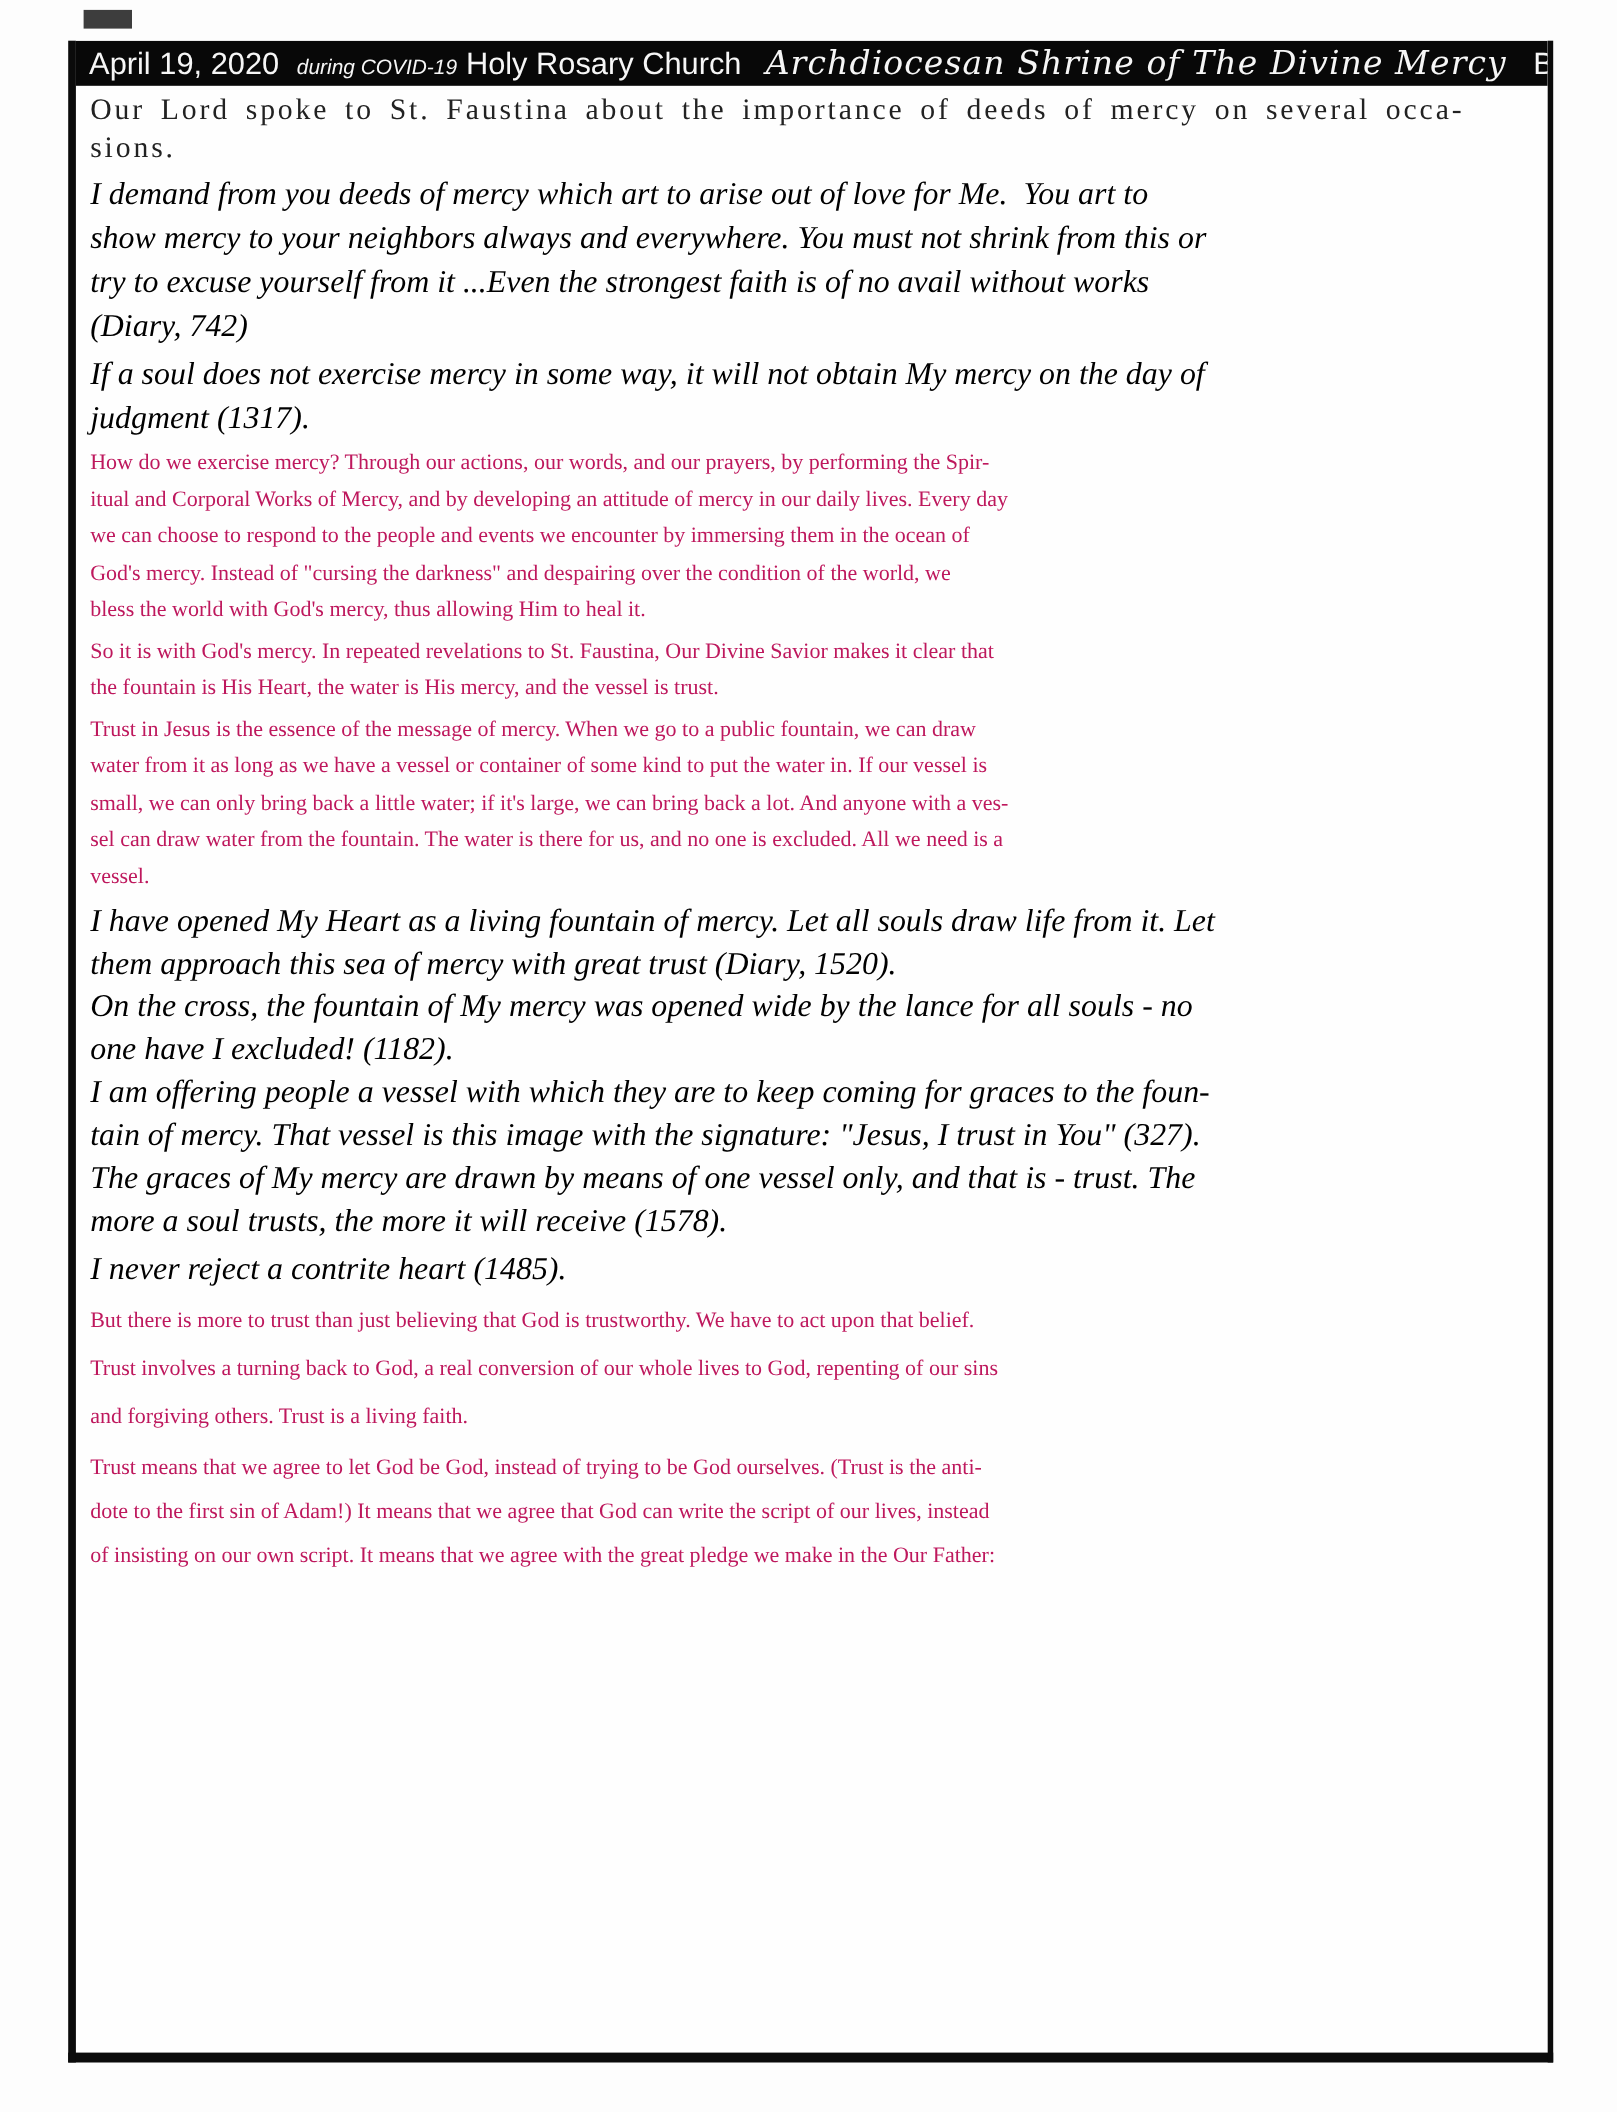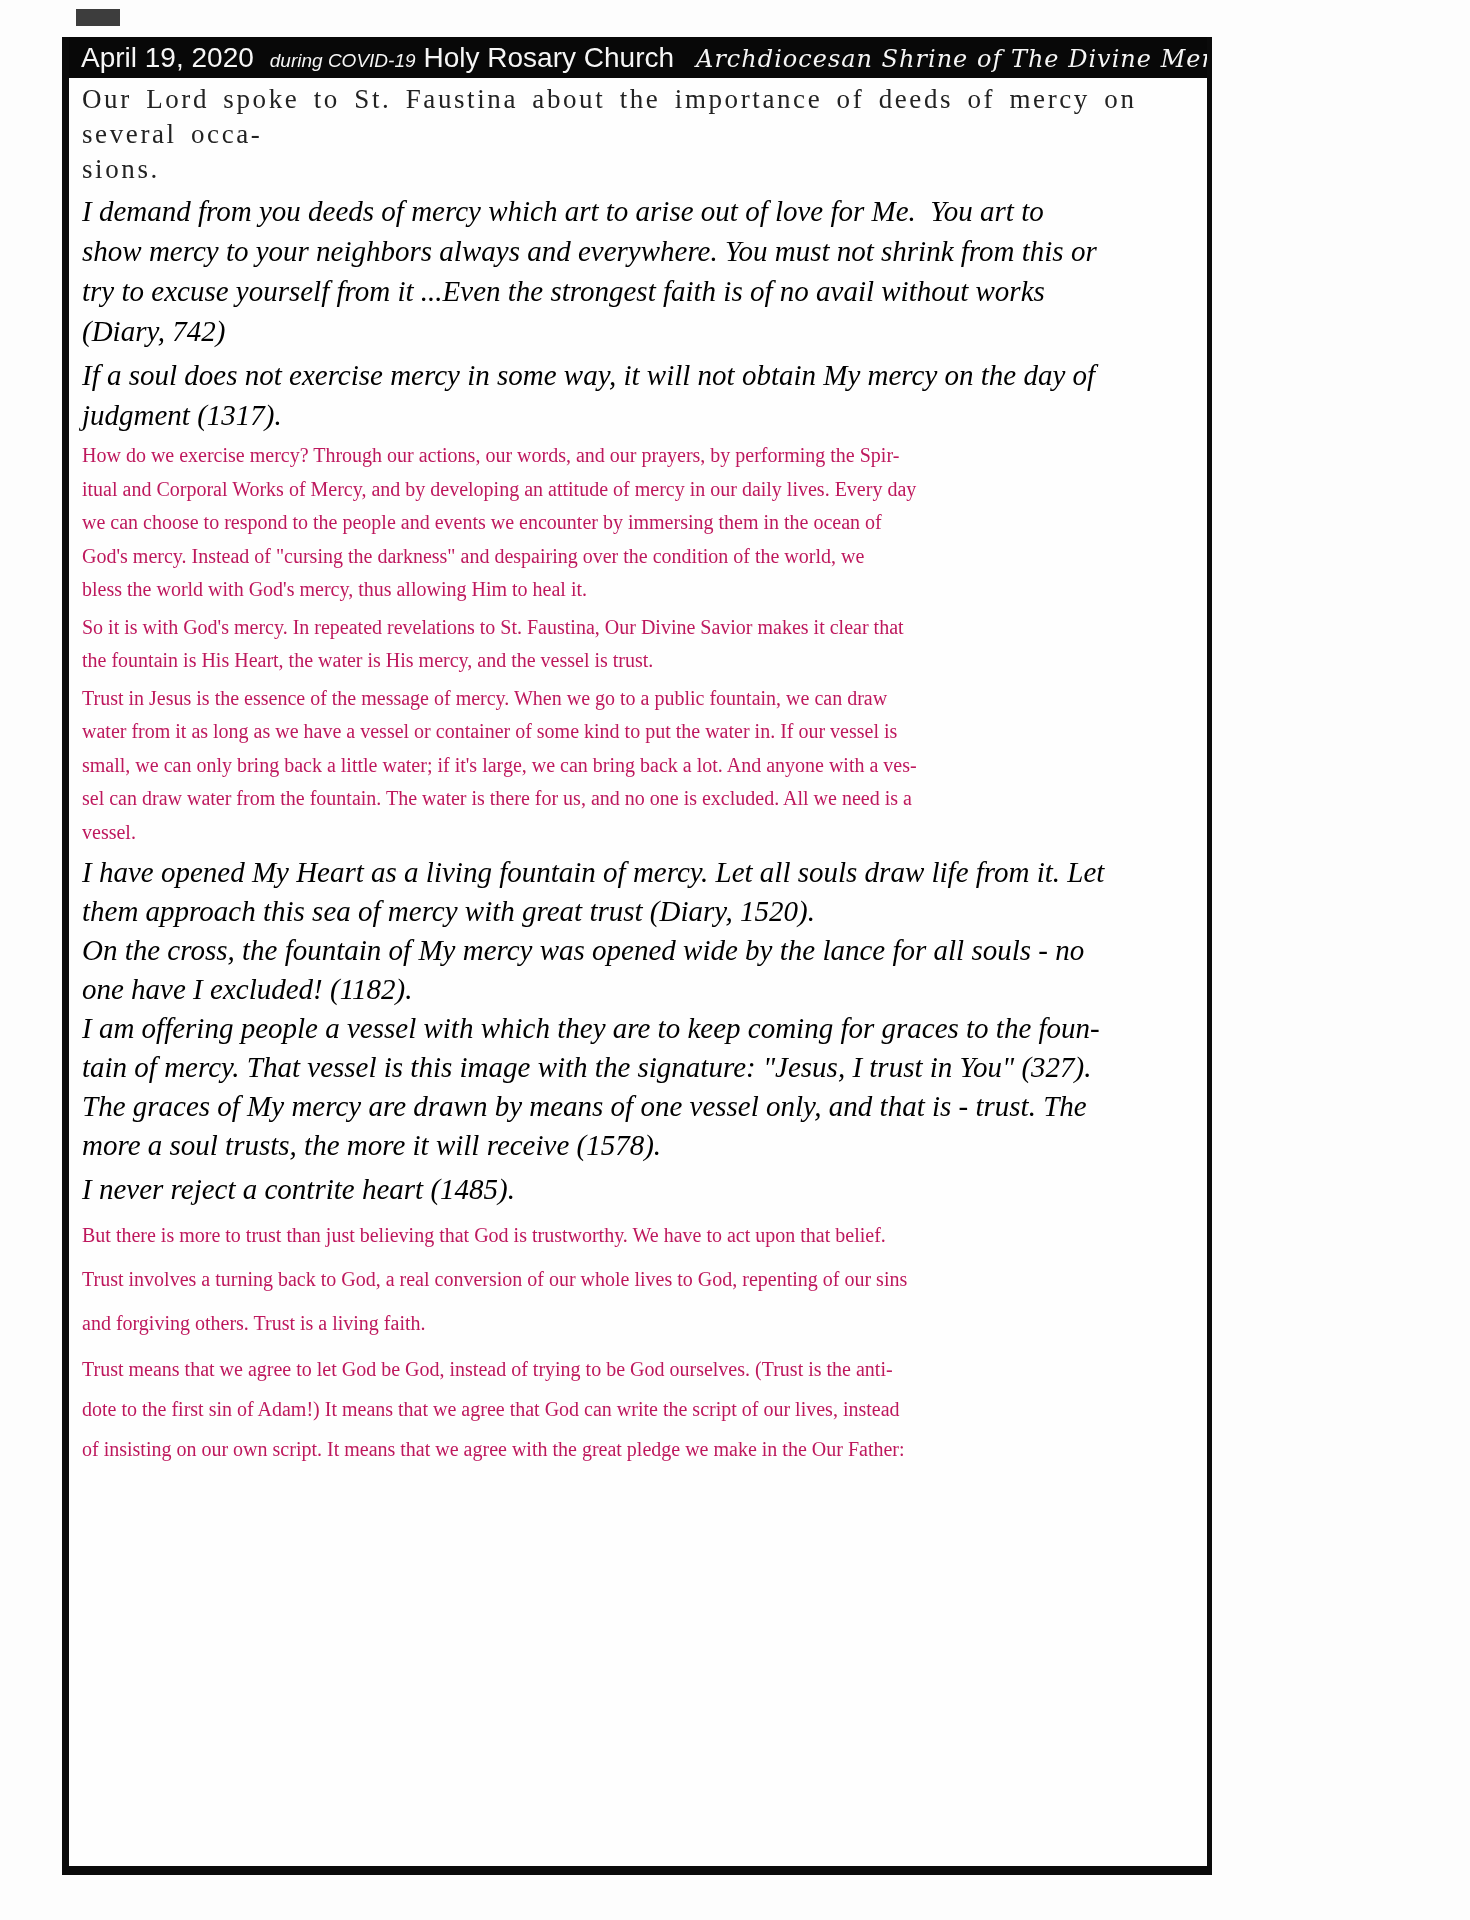--- a/index.html
+++ b/index.html
@@ -10,21 +10,21 @@
     font-family:"Liberation Serif", serif;
     color:#1e1e1e;
     overflow:hidden;
   }
   .corner-mark{
     position:absolute;left:76px;top:9px;width:44px;height:17px;
     background:#1b1b1b;opacity:.85;
   }
   .frame{
     position:absolute;left:62px;top:37px;
-    width:1150px;height:1838px;
+    width:1350px;height:1838px;
     box-sizing:border-box;
     border-left:7px solid #0b0b0b;
     border-right:5px solid #0b0b0b;
     border-bottom:9px solid #0b0b0b;
     overflow:hidden;
     background:#fefefe;
   }
   .header-bar{
     height:41px;
     background:#080808;
@@ -36,21 +36,21 @@
     white-space:nowrap;
     overflow:hidden;
     line-height:41px;
   }
   .h-date{font-size:28px;}
   .h-covid{font-size:19px;font-style:italic;margin-left:16px;}
   .h-church{font-size:28px;margin-left:8px;}
   .h-shrine{
     font-family:"DejaVu Serif", serif;
     font-style:italic;
-    font-size:24px;
+    font-size:30px;
     margin-left:22px;
     letter-spacing:1px;
   }
   .h-loc{font-size:28px;margin-left:24px;}
   .pagebody{
     padding:0 6px 0 9px;
   }
   .pagebody p{
     margin:4px;
     white-space:pre-wrap;

